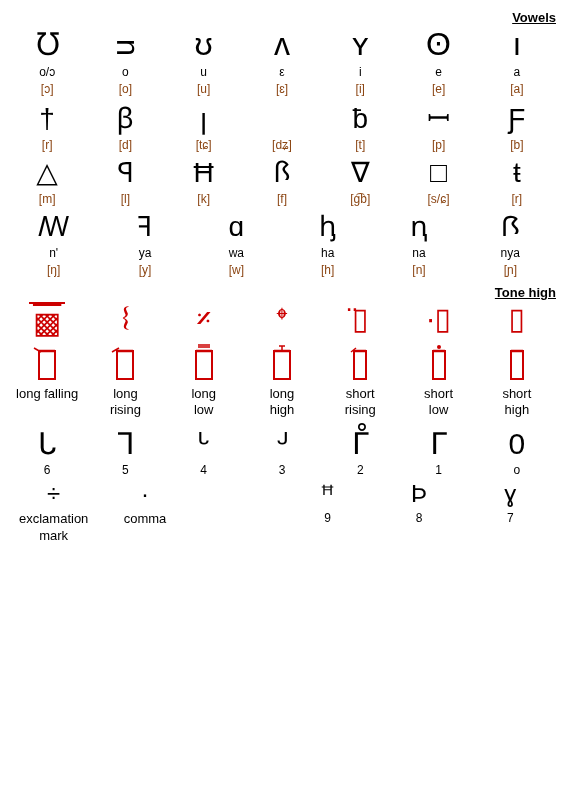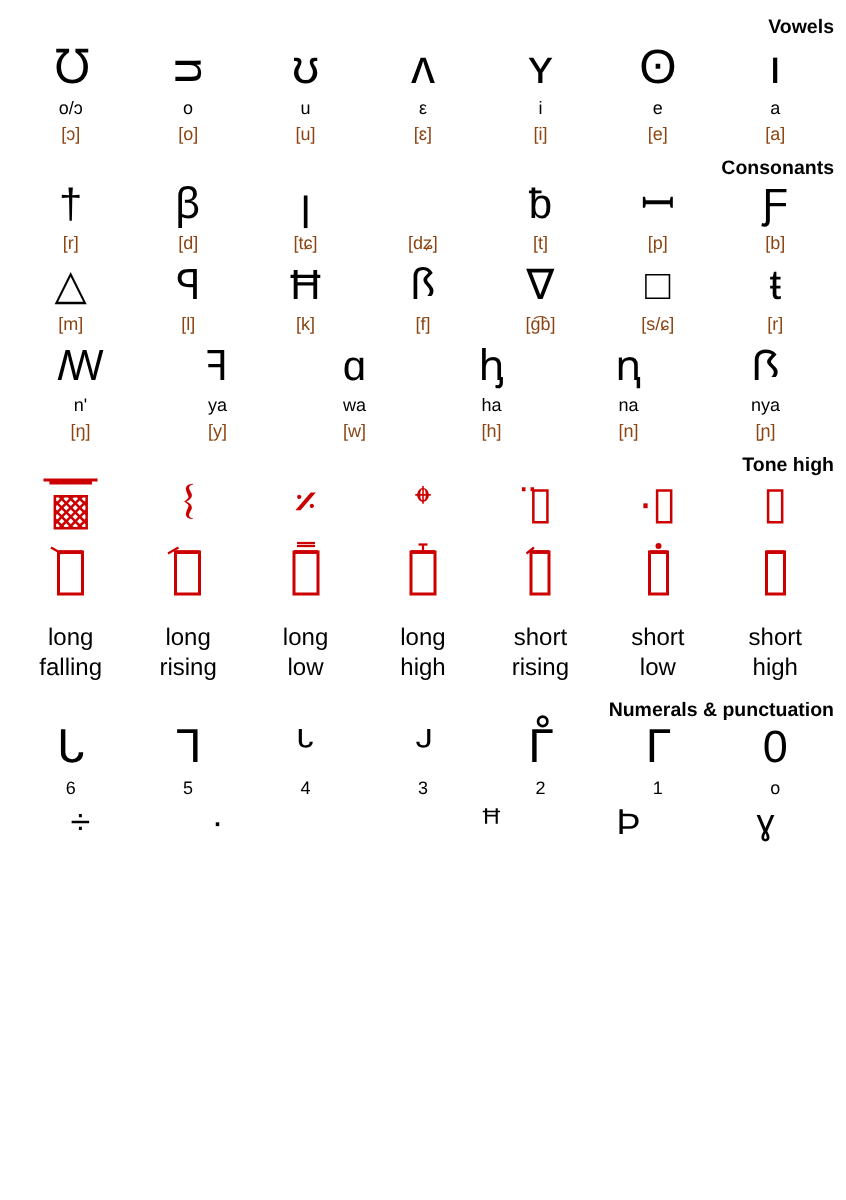--- a/index.html
+++ b/index.html
@@ -10,20 +10,21 @@
       min-height: 800px;
       padding: 10px 8px;
       font-size: 13px;
       color: #000;
     }
     .section-label {
       text-align: right;
       font-weight: bold;
       font-size: 13px;
       margin-bottom: 2px;
+      text-decoration: underline;
     }
     .grid-row {
       display: flex;
       justify-content: space-around;
       align-items: flex-start;
       margin-bottom: 2px;
     }
     .cell {
       display: flex;
       flex-direction: column;
@@ -48,23 +49,23 @@
     }
     .section-divider {
       margin: 6px 0 4px 0;
     }
     .tone-char {
       font-size: 34px;
       color: #cc0000;
       line-height: 1.1;
     }
     .tone-label {
-      font-size: 16px;
+      font-size: 13px;
       color: #000;
-      margin-top: 14px;
+      margin-top: 1px;
       line-height: 1.3;
     }
     .numeral-char {
       font-size: 30px;
       color: #000;
       line-height: 1.1;
     }
   </style>
 </head>
 <body>
@@ -141,21 +142,20 @@
     <div class="cell">
       <span class="char-ipa">[e]</span>
     </div>
     <div class="cell">
       <span class="char-ipa">[a]</span>
     </div>
   </div>
 
   <div class="section-divider" style="margin-top:8px;"></div>
 
-  <div class="section-label">Consonants</div>
 
   <div class="grid-row">
     <div class="cell">
         <span class="char-main" style="font-size:28px;">†</span>
       </div>
     <div class="cell">
         <span class="char-main" style="font-size:28px;">ꞵ</span>
       </div>
     <div class="cell">
         <span class="char-main" style="font-size:28px;">ꞁ</span>
@@ -423,21 +423,20 @@
     <div class="cell" style="width:75px;">
         <span class="tone-label">short<br>low</span>
       </div>
     <div class="cell" style="width:75px;">
         <span class="tone-label">short<br>high</span>
       </div>
   </div>
 
   <div style="margin:8px 0 2px 0;"></div>
 
-  <div class="section-label">Numerals &amp; punctuation</div>
 
   <div class="grid-row">
     <div class="cell">
         <span class="numeral-char">ᒐ</span>
       </div>
     <div class="cell">
         <span class="numeral-char">ᒣ</span>
       </div>
     <div class="cell">
         <span class="numeral-char">ᒡ</span>
@@ -492,14 +491,32 @@
     <div class="cell" style="width:78px;">
       <span class="numeral-char" style="font-size:24px;">ꟸ</span>
     </div>
     <div class="cell" style="width:78px;">
       <span class="numeral-char" style="font-size:24px;">Ϸ</span>
     </div>
     <div class="cell" style="width:78px;">
       <span class="numeral-char" style="font-size:24px;">ɣ</span>
     </div>
   </div>
+  <div style="display:flex; justify-content:space-around; align-items:flex-start;">
+    <div class="cell" style="width:78px;">
+      <span class="tone-label">exclamation<br>mark</span>
+    </div>
+    <div class="cell" style="width:78px;">
+      <span class="tone-label">comma</span>
+    </div>
+    <div class="cell" style="width:78px;"></div>
+    <div class="cell" style="width:78px;">
+      <span class="char-label">9</span>
+    </div>
+    <div class="cell" style="width:78px;">
+      <span class="char-label">8</span>
+    </div>
+    <div class="cell" style="width:78px;">
+      <span class="char-label">7</span>
+    </div>
+  </div>
 
 </div>
 
 </body></html>

